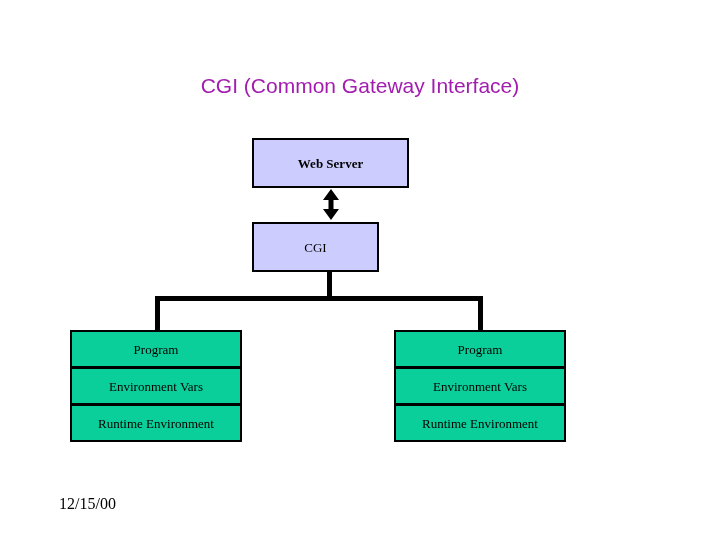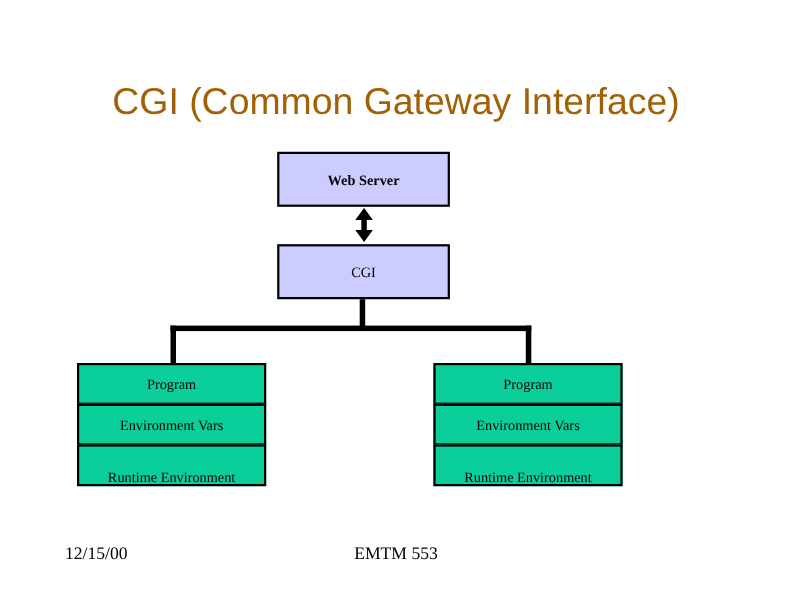--- a/index.html
+++ b/index.html
@@ -18,23 +18,23 @@
   }
 
   
   #slide-title {
     position: absolute;
     left: 0;
     top: 74px;
     width: 720px;
     text-align: center;
     font-family: "Liberation Sans", "DejaVu Sans", sans-serif;
-    font-size: 34px;
+    font-size: 21px;
     font-weight: normal;
-    color: #a16207;
+    color: #a21caf;
     letter-spacing: 0px;
     white-space: nowrap;
   }
 
   
   .node-box {
     position: absolute;
     box-sizing: border-box;
     border: 2px solid #000000;
     display: flex;
@@ -53,37 +53,37 @@
   #box-web-server {
     left: 252px;
     top: 138px;
     width: 157px;
     height: 50px;
     font-weight: bold;
   }
   #box-cgi {
     left: 252px;
     top: 222px;
-    width: 157px;
+    width: 127px;
     height: 50px;
   }
 
   .stack-group { position: absolute; }
   #group-left  { left: 70px;  top: 330px; width: 172px; height: 113px; }
   #group-right { left: 394px; top: 330px; width: 172px; height: 113px; }
 
   .stack-group .node-box {
     position: absolute;
     left: 0;
     width: 172px;
     height: 38px;
   }
   .stack-group .row-0 { top: 0px;  }
   .stack-group .row-1 { top: 37px; }
-  .stack-group .row-2 { top: 74px; align-items: flex-end; }
+  .stack-group .row-2 { top: 74px; }
 
   
   #arrow-bidirectional {
     position: absolute;
     left: 322px;
     top: 189px;
     width: 18px;
     height: 31px;
   }
 
@@ -178,15 +178,14 @@
     </div>
     <div class="node-box box-green row-1">
       <span>Environment Vars</span>
     </div>
     <div class="node-box box-green row-2">
       <span>Runtime Environment</span>
     </div>
   </div>
 
   <div id="footer-date" class="footer-text">12/15/00</div>
-  <div id="footer-center" class="footer-text">EMTM 553</div>
 
 </div>
 
 </body></html>

